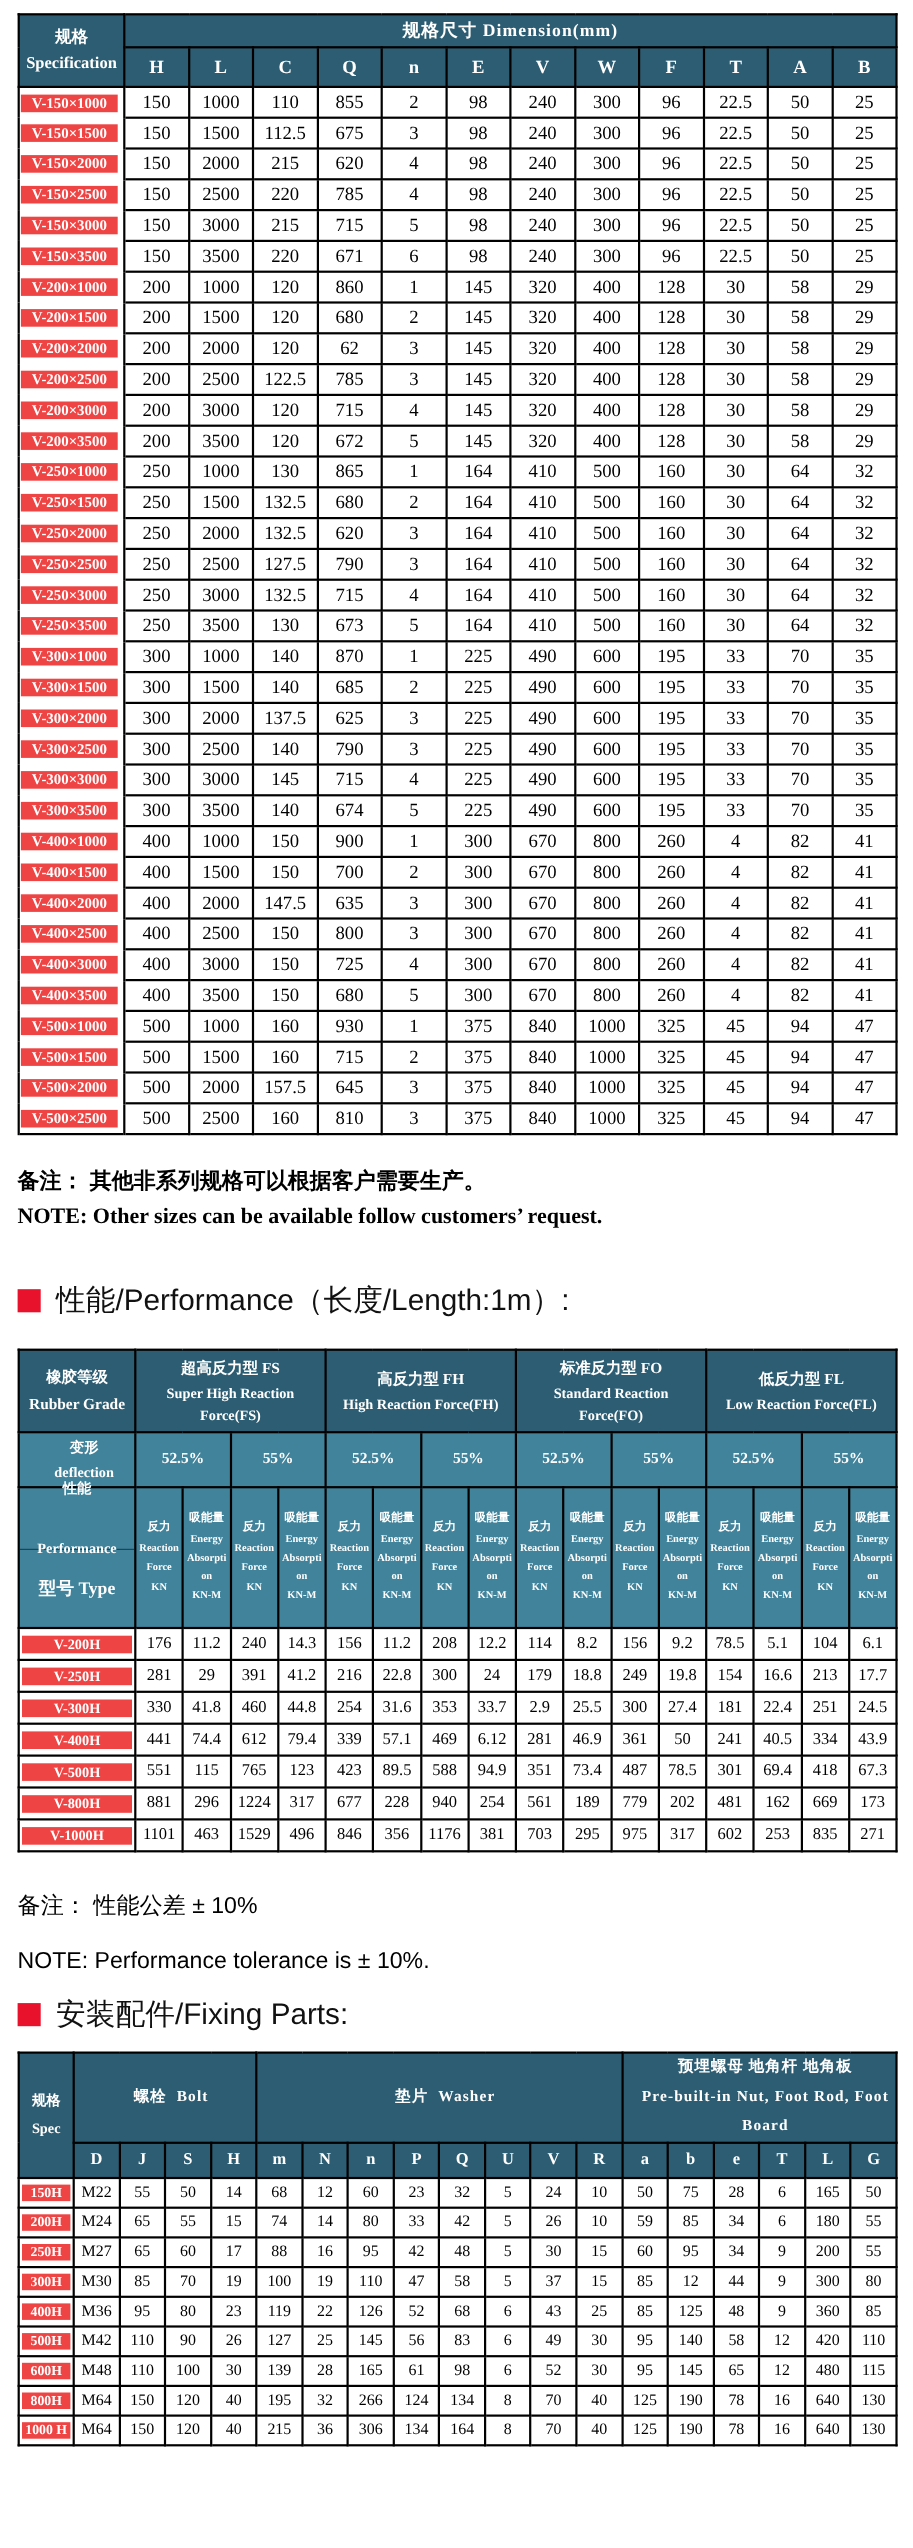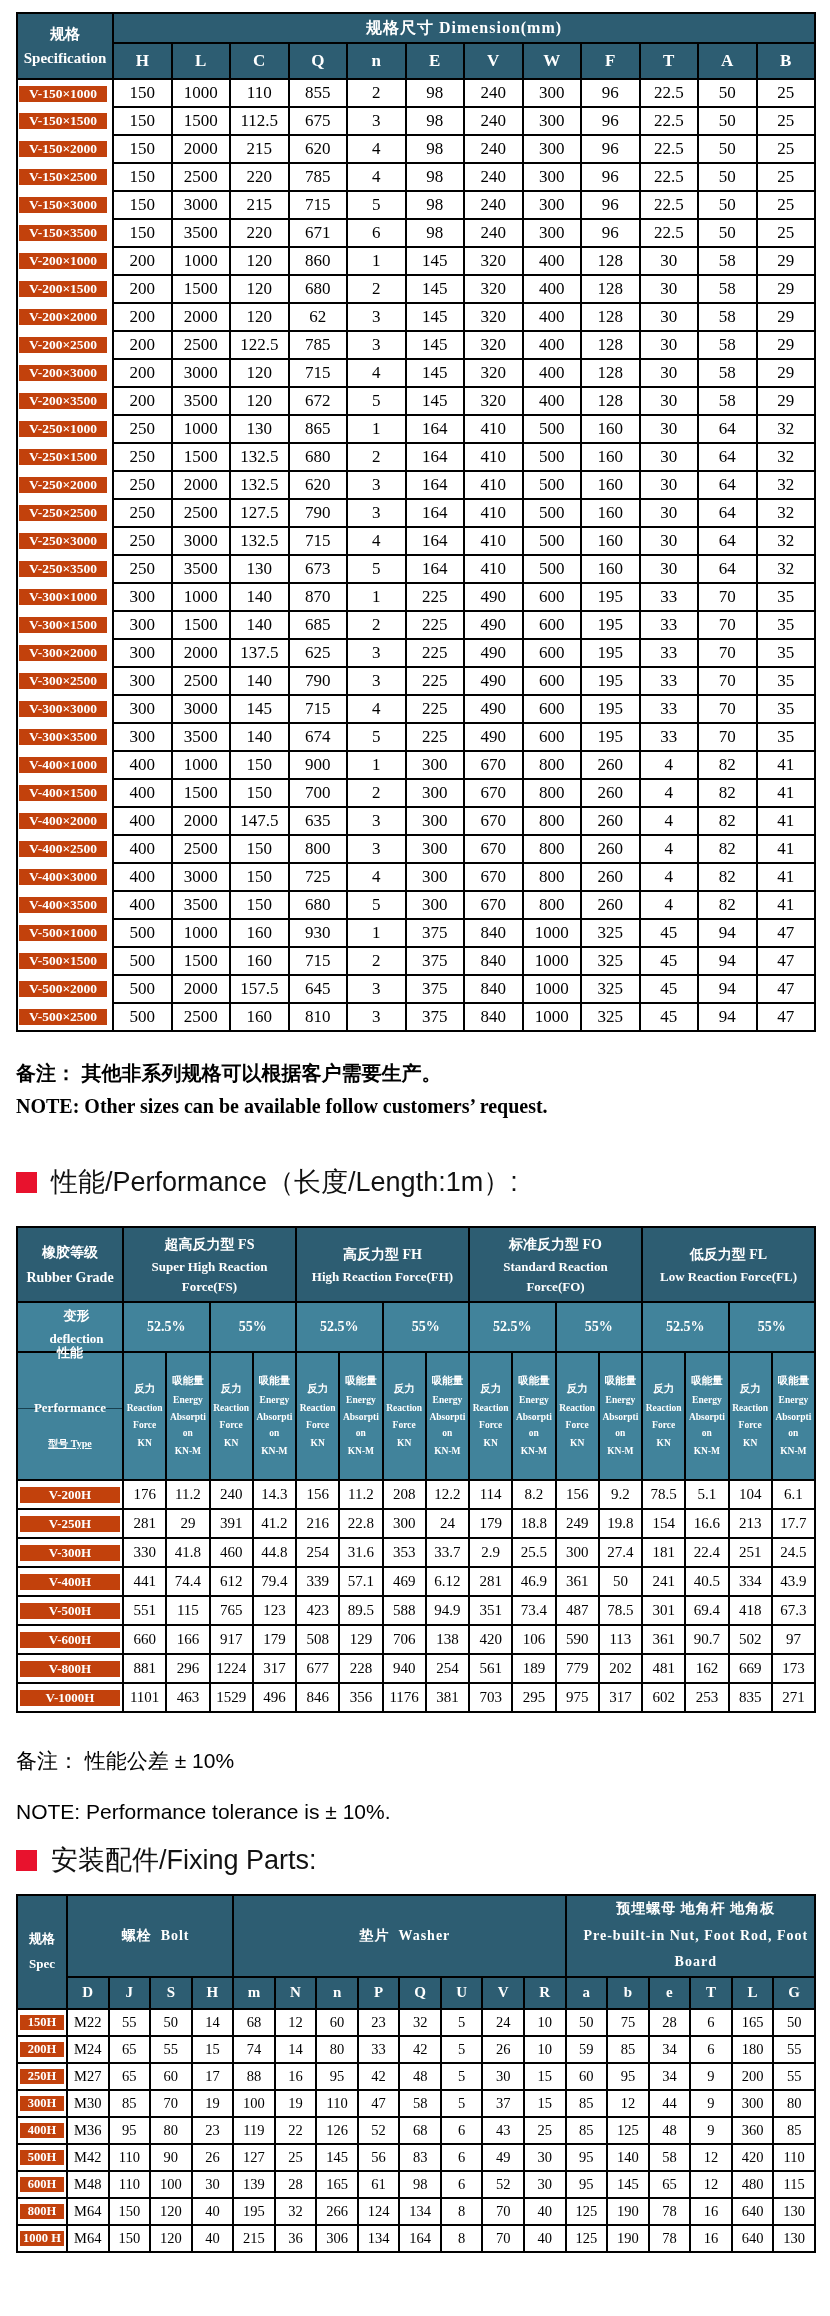--- a/index.html
+++ b/index.html
@@ -9,21 +9,21 @@
   table{border-collapse:collapse;table-layout:fixed;width:800px;border:2px solid #000;}
   th,td{border:2px solid #000;text-align:center;vertical-align:middle;padding:0;}
 
   
   .dim thead th{background:#2d5d72;color:#fff;font-weight:bold;}
   .dim .spec-head{font-size:15px;line-height:1.6;}
   .dim .dim-group{height:28px;font-size:16px;letter-spacing:1px;}
   .dim .col-letter{height:34px;font-size:17px;}
   .dim td{height:26px;font-size:17px;background:#fff;}
   .dim .spec-cell{border-top:none;border-bottom:none;background:#fff;padding:2px 5px 2px 1px;}
-  .chip{background:#c2410c;color:#fff;font-weight:bold;font-size:13.5px;height:100%;
+  .chip{background:#ef4444;color:#fff;font-weight:bold;font-size:13.5px;height:100%;
         display:flex;align-items:center;justify-content:center;}
 
   
   .note1{margin-top:28px;}
   .note1 .zh{font-family:"Liberation Sans",sans-serif;font-weight:bold;font-size:20px;}
   .note1 .en{font-family:"Liberation Serif",serif;font-weight:bold;font-size:20px;margin-top:8px;}
   .note2{margin-top:34px;}
   .note2 .zh{font-family:"Liberation Sans",sans-serif;font-size:21px;}
   .note2 .en{font-family:"Liberation Sans",sans-serif;font-size:21px;margin-top:25px;}
   .sec-heading{display:flex;align-items:center;margin-top:46px;
@@ -38,21 +38,21 @@
   .perf .grp .zh{font-size:14px;line-height:1.8;}
   .perf .grp .en{font-size:13px;line-height:1.55;padding:0 6px;}
   .perf .corner .zh{font-size:14px;line-height:1.9;}
   .perf .corner .en{font-size:14px;}
   .perf .defl-label,.perf .defl{background:#41839b;color:#fff;font-weight:bold;height:48px;}
   .perf .defl-label{font-size:13px;line-height:1.8;padding-left:13px;}
   .perf .defl{font-size:14px;}
   .perf .plabel-head{background:#41839b;color:#fff;font-weight:bold;height:126px;padding:0;}
   .perf .half1{height:55px;display:flex;flex-direction:column;justify-content:center;
        border-bottom:1px solid #18404f;font-size:13px;line-height:1.6;gap:34px;}
-  .perf .half2{height:70px;display:flex;align-items:center;justify-content:center;font-size:10px;text-decoration:underline;}
+  .perf .half2{height:70px;display:flex;align-items:center;justify-content:center;font-size:16px;}
   .perf .sub{background:#41839b;color:#fff;font-weight:bold;height:126px;}
   .perf .sub-zh{font-size:10.5px;line-height:2.1;}
   .perf .sub-en{font-size:9.5px;line-height:1.7;word-wrap:break-word;word-break:break-word;padding:0 1px;}
   .perf .sub-unit{font-size:9.5px;line-height:2.2;}
   .perf td{height:27px;font-size:15px;background:#fff;}
   .perf .plabel{background:#fff;padding:2px;}
   .perf .plabel .chip{font-size:13px;}
 
   
   .fix{margin-top:16px;}
@@ -948,41 +948,20 @@
           <td>73.4</td>
           <td>487</td>
           <td>78.5</td>
           <td>301</td>
           <td>69.4</td>
           <td>418</td>
           <td>67.3</td>
         </tr>
         <tr>
           <th class="plabel">
-            <div class="chip">V-600H</div>
-          </th>
-          <td>660</td>
-          <td>166</td>
-          <td>917</td>
-          <td>179</td>
-          <td>508</td>
-          <td>129</td>
-          <td>706</td>
-          <td>138</td>
-          <td>420</td>
-          <td>106</td>
-          <td>590</td>
-          <td>113</td>
-          <td>361</td>
-          <td>90.7</td>
-          <td>502</td>
-          <td>97</td>
-        </tr>
-        <tr>
-          <th class="plabel">
             <div class="chip">V-800H</div>
           </th>
           <td>881</td>
           <td>296</td>
           <td>1224</td>
           <td>317</td>
           <td>677</td>
           <td>228</td>
           <td>940</td>
           <td>254</td>

